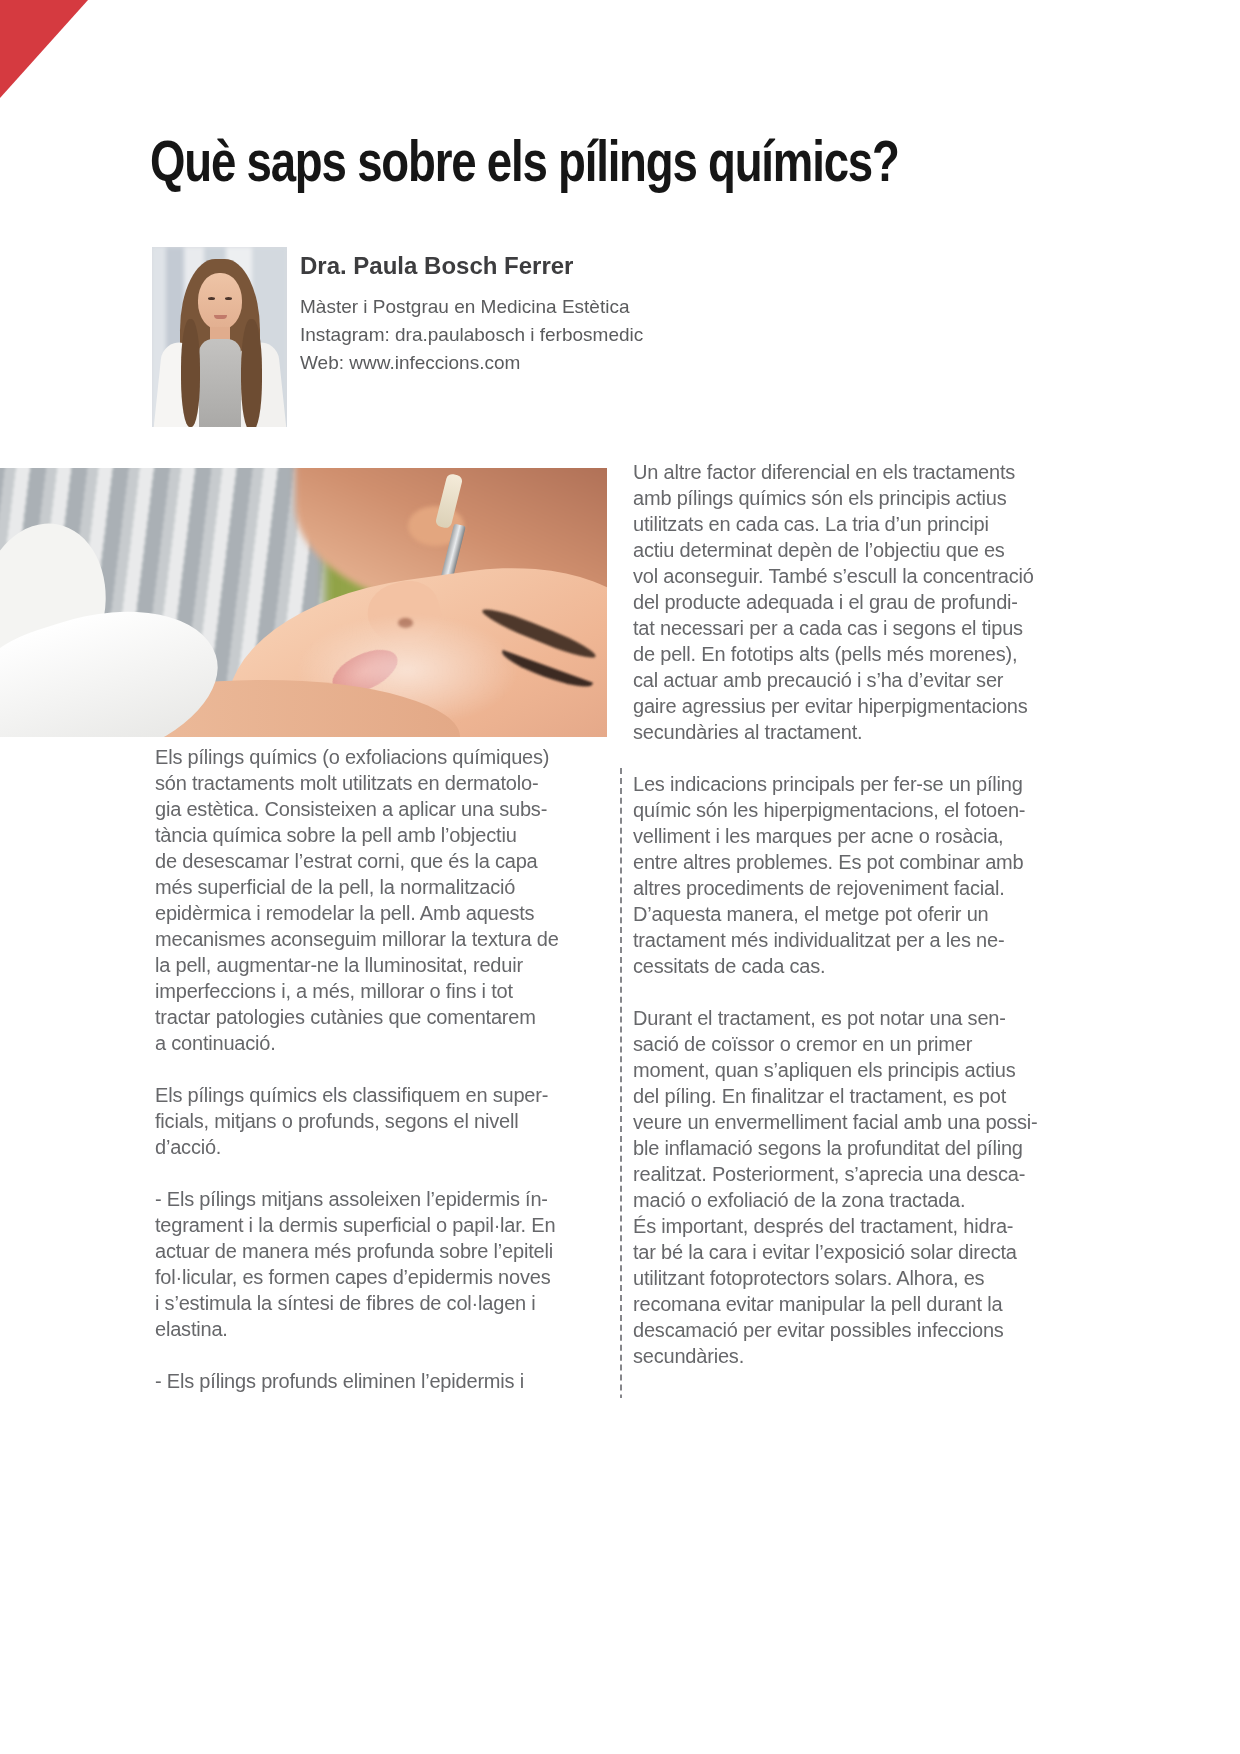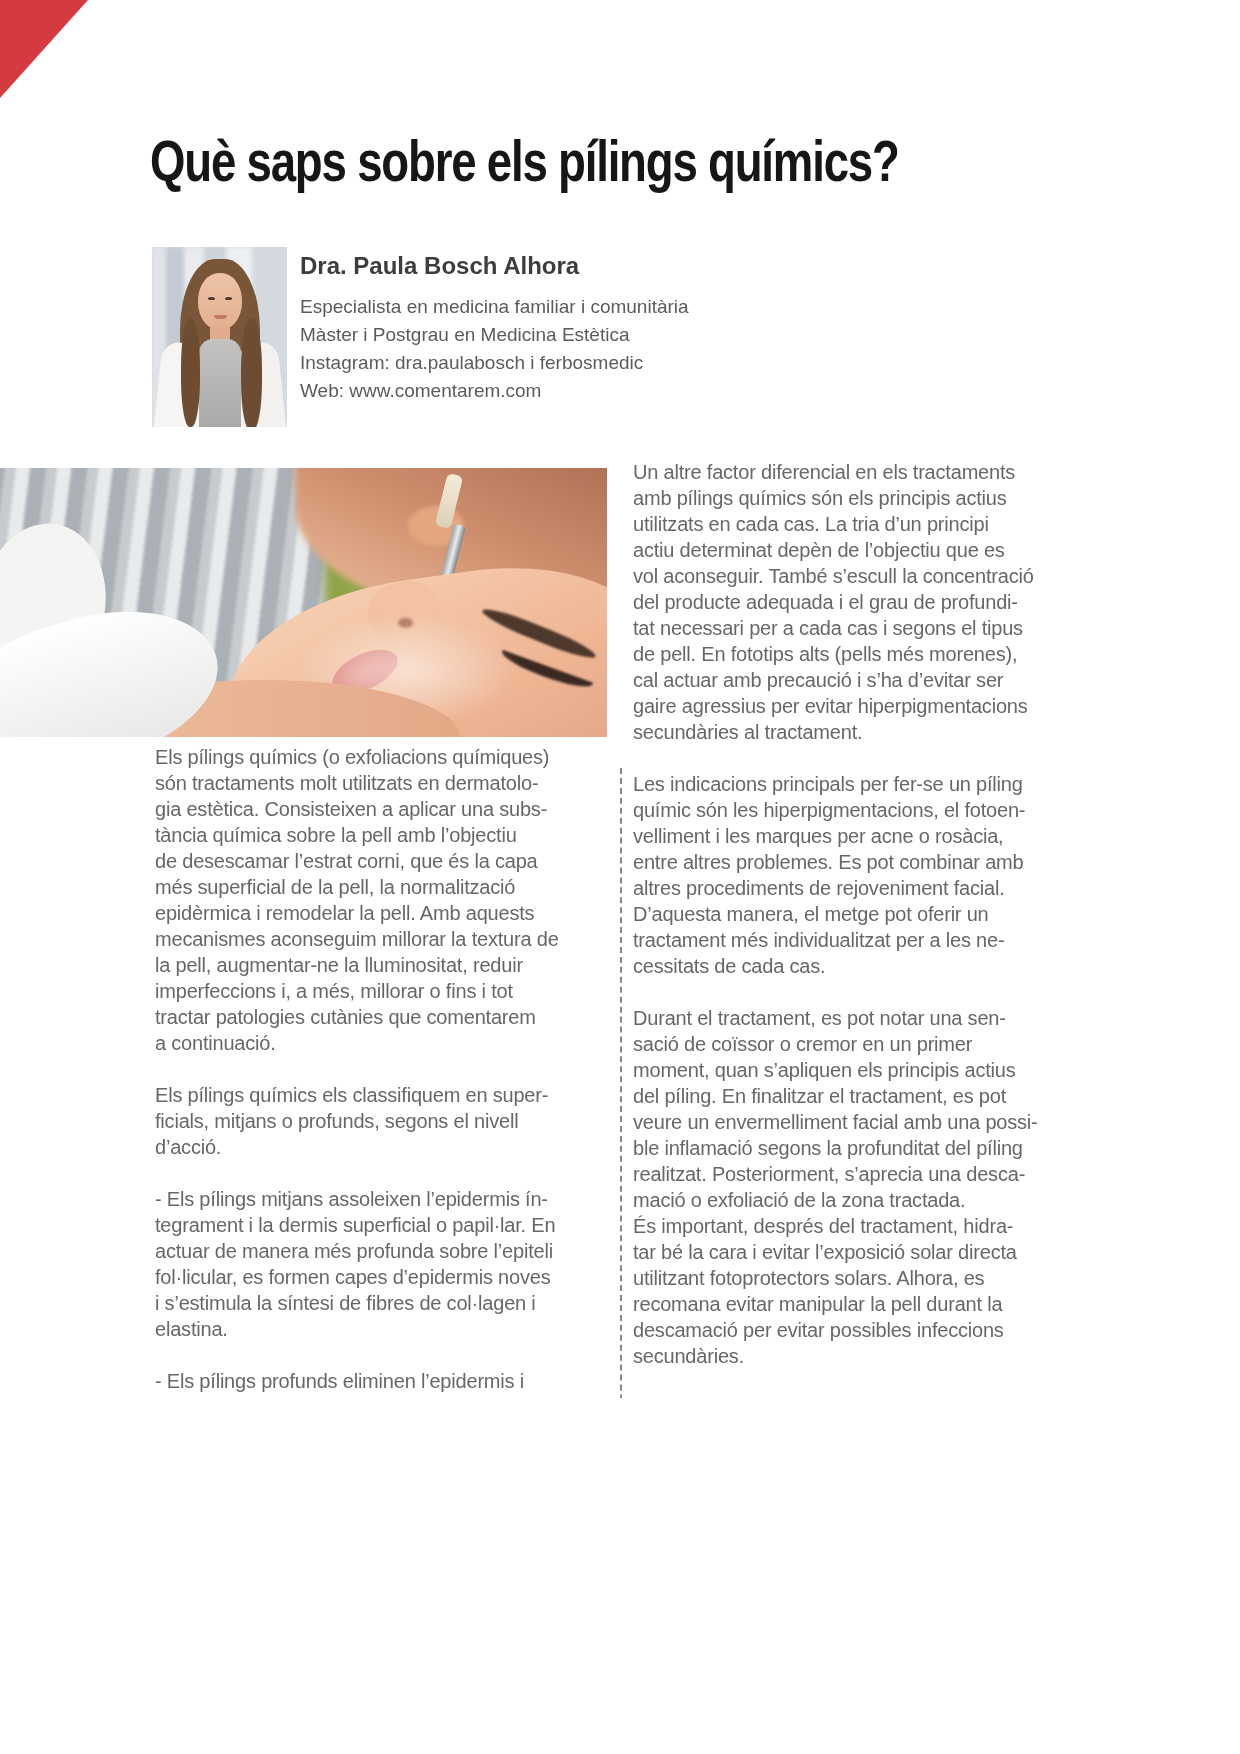--- a/index.html
+++ b/index.html
@@ -110,26 +110,25 @@
     <div class="ap-mouth"></div>
     <div class="ap-neck"></div>
     <div class="ap-coat-l"></div>
     <div class="ap-coat-r"></div>
     <div class="ap-turtleneck"></div>
     <div class="ap-hair-l"></div>
     <div class="ap-hair-r"></div>
   </div>
 
   <div class="author-info">
-    <div class="author-name">Dra. Paula Bosch Alhora</div>
+    <div class="author-name">Dra. Paula Bosch Ferrer</div>
     <div class="author-details">
-      <div class="detail">Especialista en medicina familiar i comunitària</div>
       <div class="detail">Màster i Postgrau en Medicina Estètica</div>
       <div class="detail">Instagram: dra.paulabosch i ferbosmedic</div>
-      <div class="detail">Web: www.comentarem.com</div>
+      <div class="detail">Web: www.infeccions.com</div>
     </div>
   </div>
 
   <div class="hero">
     <div class="blinds"></div>
     <div class="green-wall"></div>
     <div class="towel-back"></div>
     <div class="hand"></div>
     <div class="thumb"></div>
     <div class="brush-handle"></div>

